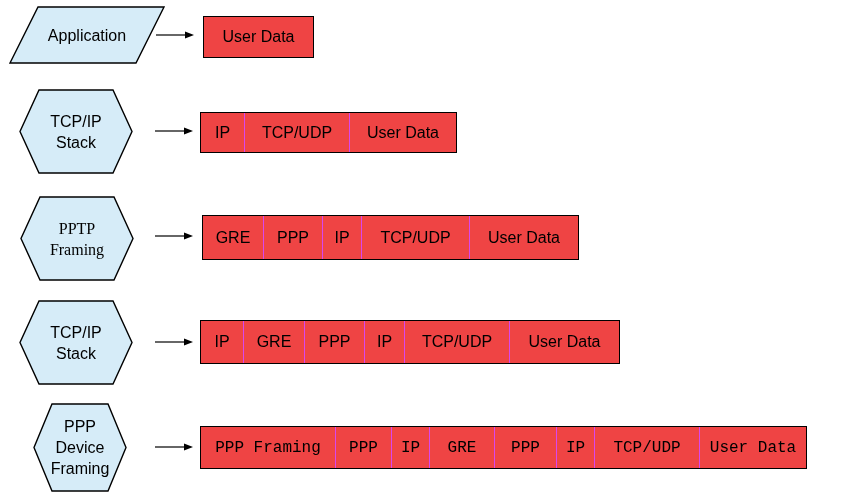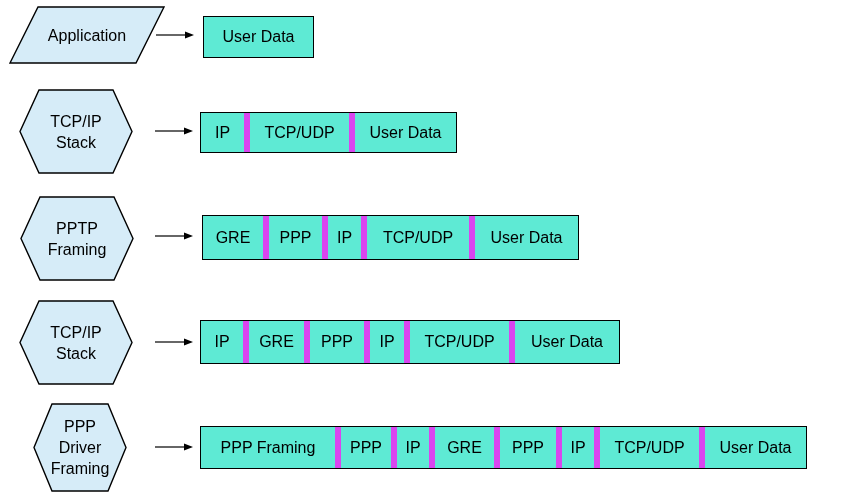--- a/index.html
+++ b/index.html
@@ -41,31 +41,31 @@
     z-index: 2;
   }
   .arrow {
     position: absolute;
     width: 40px;
     height: 12px;
   }
   .packet {
     position: absolute;
     display: flex;
-    background: #5eead4;
+    background: #ef4444;
     border: 1px solid #000000;
     box-sizing: border-box;
   }
   .cell {
     display: flex;
     align-items: center;
     justify-content: center;
     font-size: 16px;
     white-space: nowrap;
-    border-left: 6px solid #d946ef;
+    border-left: 1px solid #d946ef;
     box-sizing: border-box;
     height: 100%;
   }
   .cell:first-child {
     border-left: none;
   }
 </style>
 </head>
 <body>
 
@@ -99,21 +99,21 @@
   <svg class="arrow" style="left:154px; top:125px;" viewBox="0 0 40 12">
     <line x1="1" y1="6" x2="30" y2="6" stroke="#000000" stroke-width="1.2"></line>
     <polygon points="30,2.5 39,6 30,9.5" fill="#000000"></polygon>
   </svg>
   <div class="packet" style="left:200px; top:112px; width:257px; height:41px;">
     <div class="cell" style="width:43px;">IP</div>
     <div class="cell" style="width:105px;">TCP/UDP</div>
     <div class="cell" style="width:107px;">User Data</div>
   </div>
 
-  <div class="shape" style="left:20px; top:196px; width:114px; height:85px;">
+  <div class="shape" style="left:20px; top:196px; width:114px; height:85px;font-family:Liberation Serif, serif;">
     <svg width="114" height="85" viewBox="0 0 114 85">
       <polygon points="20,1 94,1 113,42.5 94,84 20,84 1,42.5" fill="#d6ecf8" stroke="#000000" stroke-width="1.4"></polygon>
     </svg>
     <div class="label">
       <span>PPTP</span>
       <span>Framing</span>
     </div>
   </div>
   <svg class="arrow" style="left:154px; top:230px;" viewBox="0 0 40 12">
     <line x1="1" y1="6" x2="30" y2="6" stroke="#000000" stroke-width="1.2"></line>
@@ -148,29 +148,29 @@
     <div class="cell" style="width:105px;">TCP/UDP</div>
     <div class="cell" style="width:110px;">User Data</div>
   </div>
 
   <div class="shape" style="left:33px; top:403px; width:94px; height:89px;">
     <svg width="94" height="89" viewBox="0 0 94 89">
       <polygon points="19,1 75,1 93,44.5 75,88 19,88 1,44.5" fill="#d6ecf8" stroke="#000000" stroke-width="1.4"></polygon>
     </svg>
     <div class="label">
       <span>PPP</span>
-      <span>Driver</span>
+      <span>Device</span>
       <span>Framing</span>
     </div>
   </div>
   <svg class="arrow" style="left:154px; top:441px;" viewBox="0 0 40 12">
     <line x1="1" y1="6" x2="30" y2="6" stroke="#000000" stroke-width="1.2"></line>
     <polygon points="30,2.5 39,6 30,9.5" fill="#000000"></polygon>
   </svg>
-  <div class="packet" style="left:200px; top:426px; width:607px; height:43px;">
+  <div class="packet" style="left:200px; top:426px; width:607px; height:43px;font-family:Liberation Mono, monospace;">
     <div class="cell" style="width:134px;">PPP Framing</div>
     <div class="cell" style="width:56px;">PPP</div>
     <div class="cell" style="width:38px;">IP</div>
     <div class="cell" style="width:65px;">GRE</div>
     <div class="cell" style="width:62px;">PPP</div>
     <div class="cell" style="width:38px;">IP</div>
     <div class="cell" style="width:105px;">TCP/UDP</div>
     <div class="cell" style="width:107px;">User Data</div>
   </div>
 

